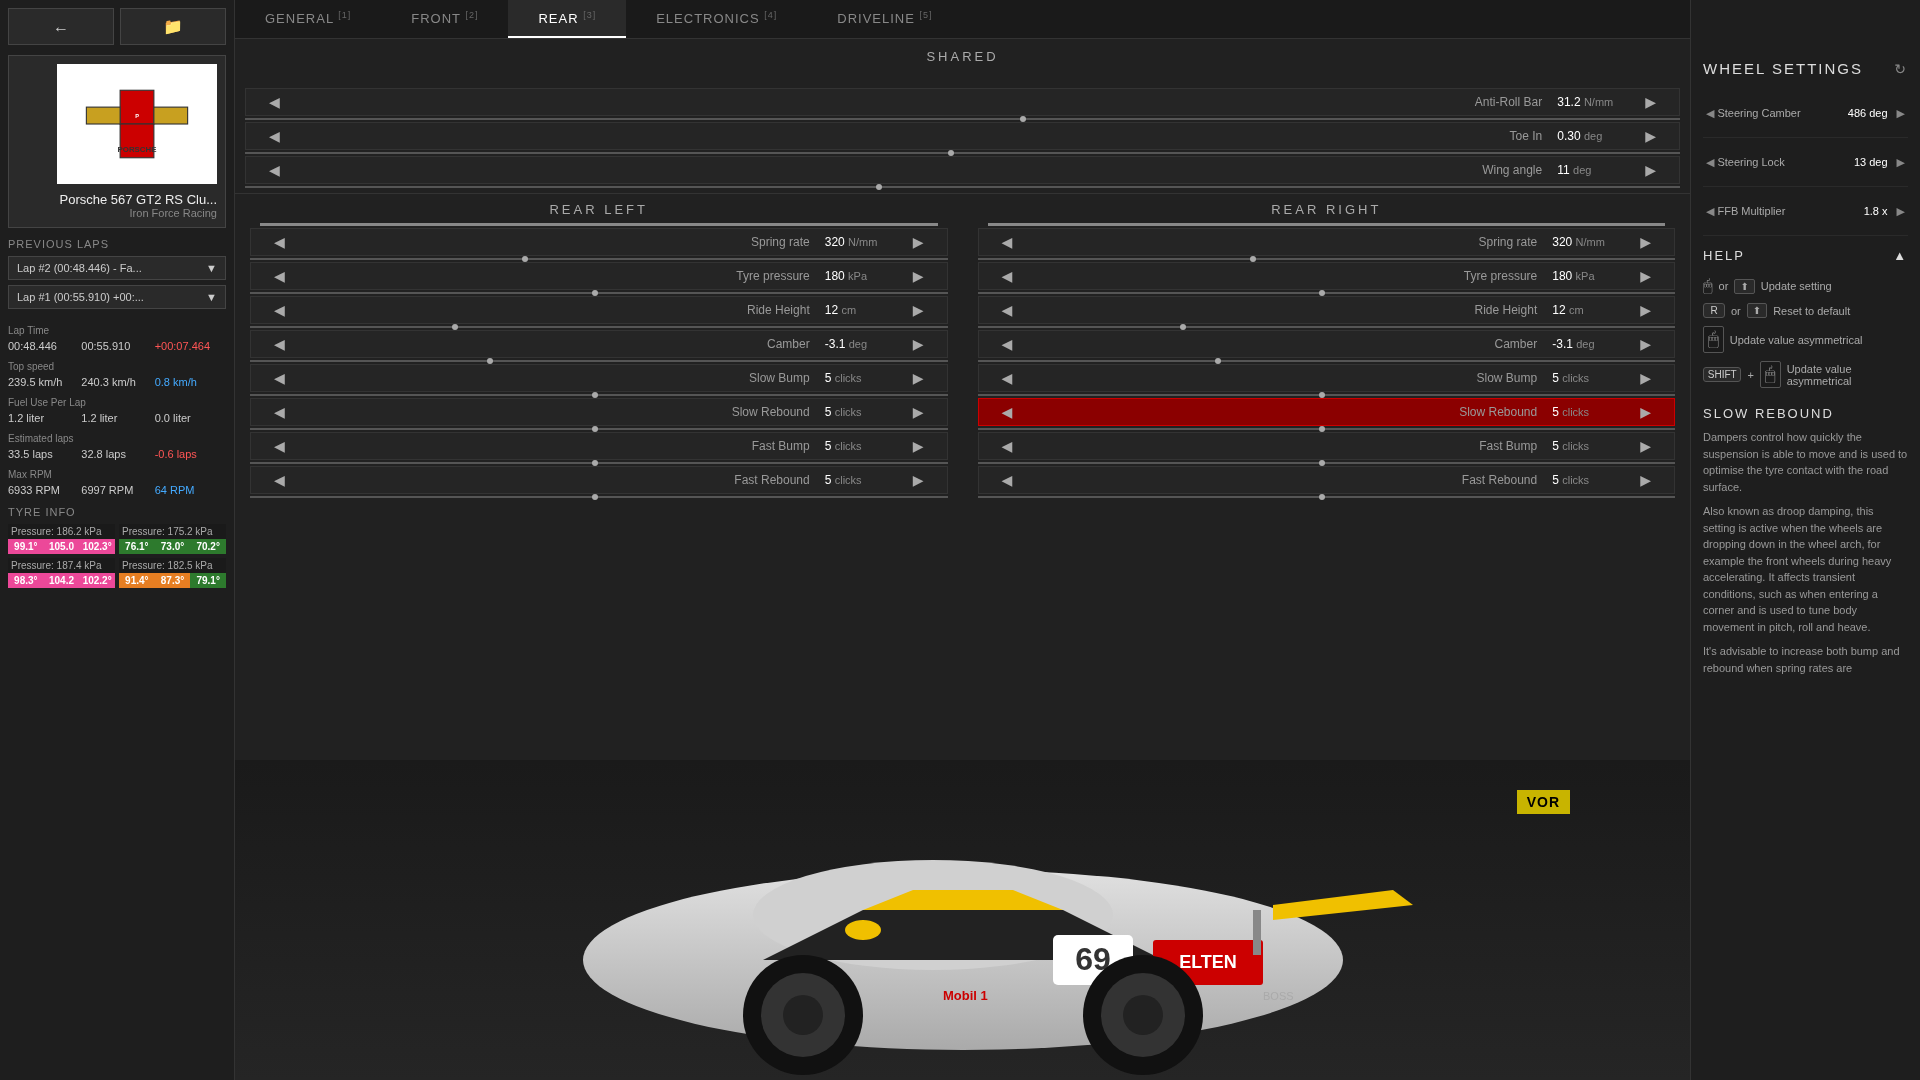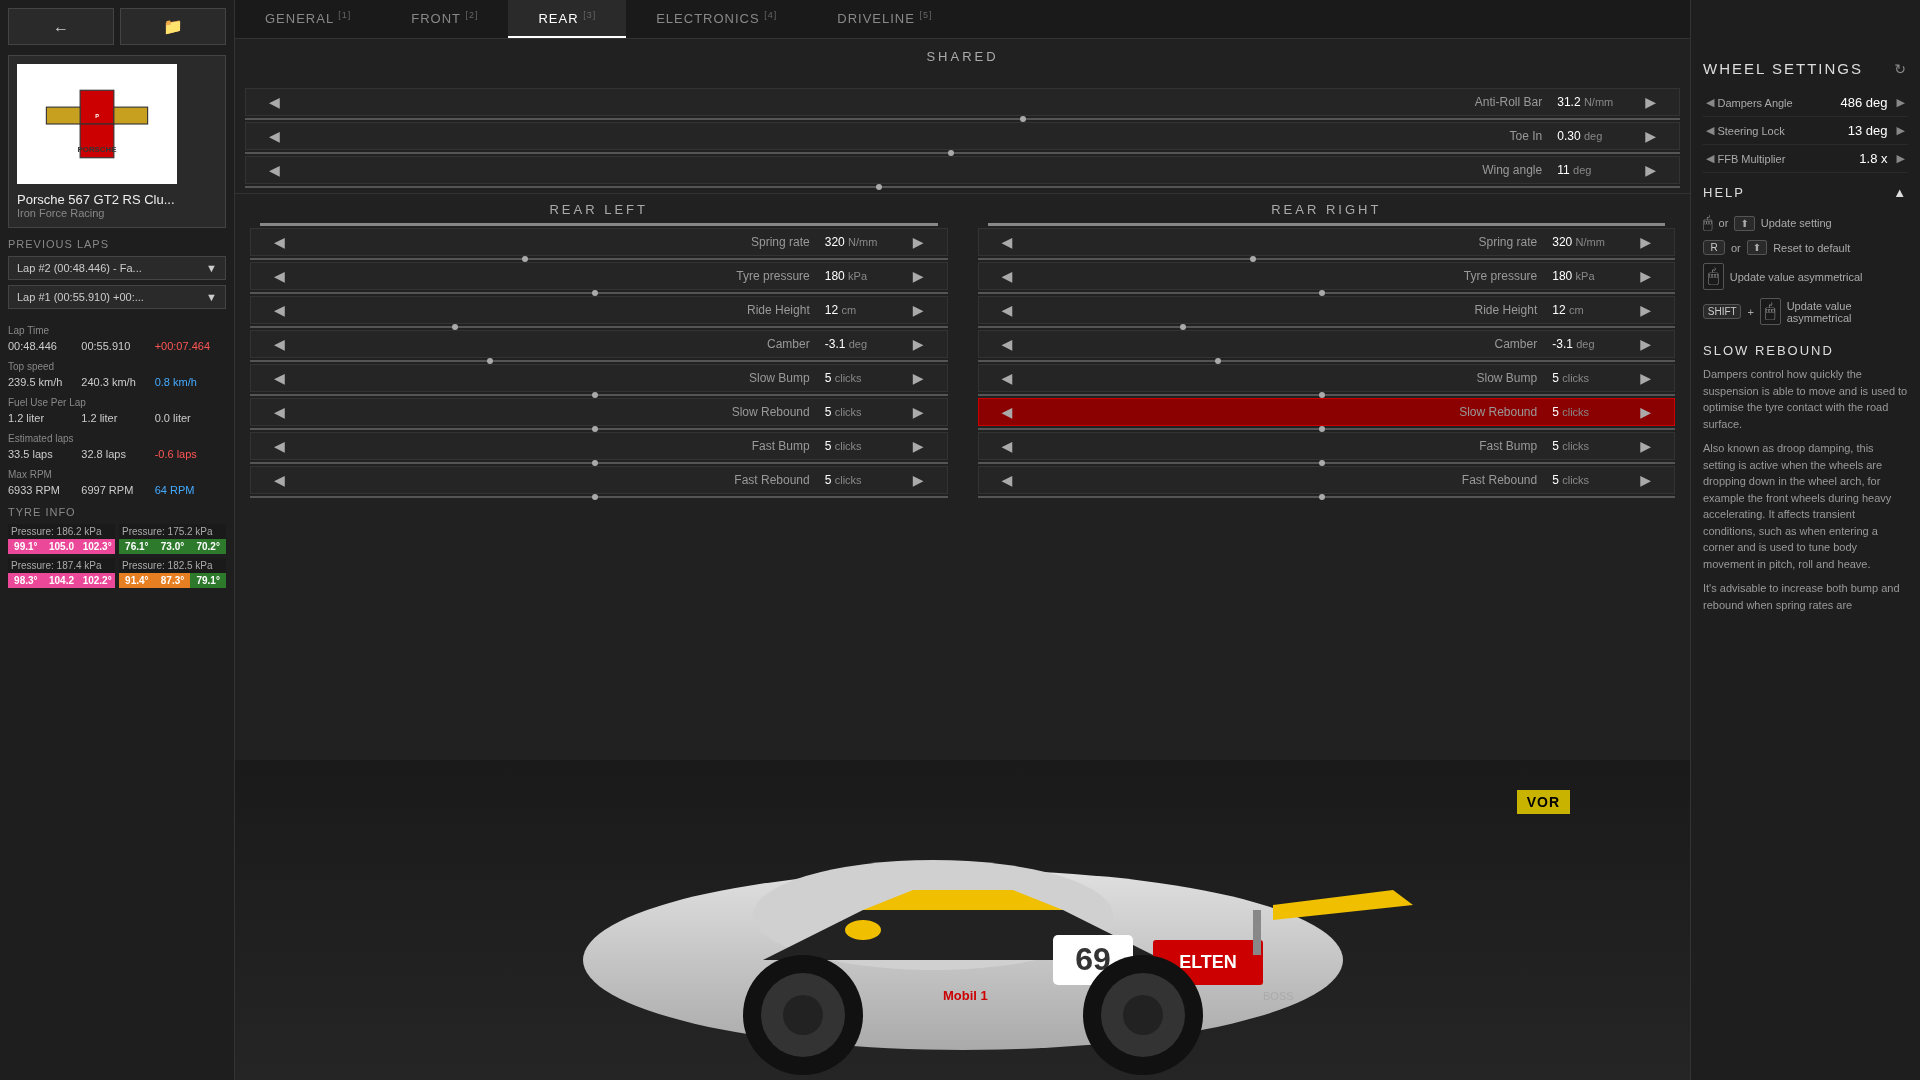--- a/index.html
+++ b/index.html
@@ -44,21 +44,21 @@
       justify-content: center;
     }
 
     .car-card {
       background: #2a2a2a;
       border: 1px solid #444;
       padding: 8px;
       margin-bottom: 10px;
       display: flex;
       flex-direction: column;
-      align-items: flex-start;
+      align-items: flex-end;
     }
 
     .car-image {
       width: 160px;
       height: 120px;
       background: white;
       display: flex;
       align-items: center;
       justify-content: center;
       margin-bottom: 8px;
@@ -326,23 +326,23 @@
       border-bottom: 1px solid #2a2a2a;
     }
 
     .wheel-setting-label {
       font-size: 11px;
       color: #aaa;
       flex: 1;
     }
 
     .wheel-setting-value {
-      font-size: 13px;
+      font-size: 11px;
       color: #fff;
-      margin: 0 6px;
+      margin: 12px 6px;
     }
 
     .ws-btn {
       background: none;
       border: none;
       color: #888;
       cursor: pointer;
       font-size: 11px;
       padding: 0 3px;
     }
@@ -830,21 +830,21 @@
 
 <div class="right-panel">
   <div class="wheel-settings-title">
     <span>WHEEL SETTINGS</span>
     <span class="refresh-icon">↻</span>
   </div>
 
   <div id="wheel-settings-rows">
       <div class="wheel-setting-row">
       <button class="ws-btn">◀</button>
-      <span class="wheel-setting-label">Dampers Angle</span>
+      <span class="wheel-setting-label">Steering Camber</span>
       <span class="wheel-setting-value">486 deg</span>
       <button class="ws-btn">▶</button>
     </div>
       <div class="wheel-setting-row">
       <button class="ws-btn">◀</button>
       <span class="wheel-setting-label">Steering Lock</span>
       <span class="wheel-setting-value">13 deg</span>
       <button class="ws-btn">▶</button>
     </div>
       <div class="wheel-setting-row">

